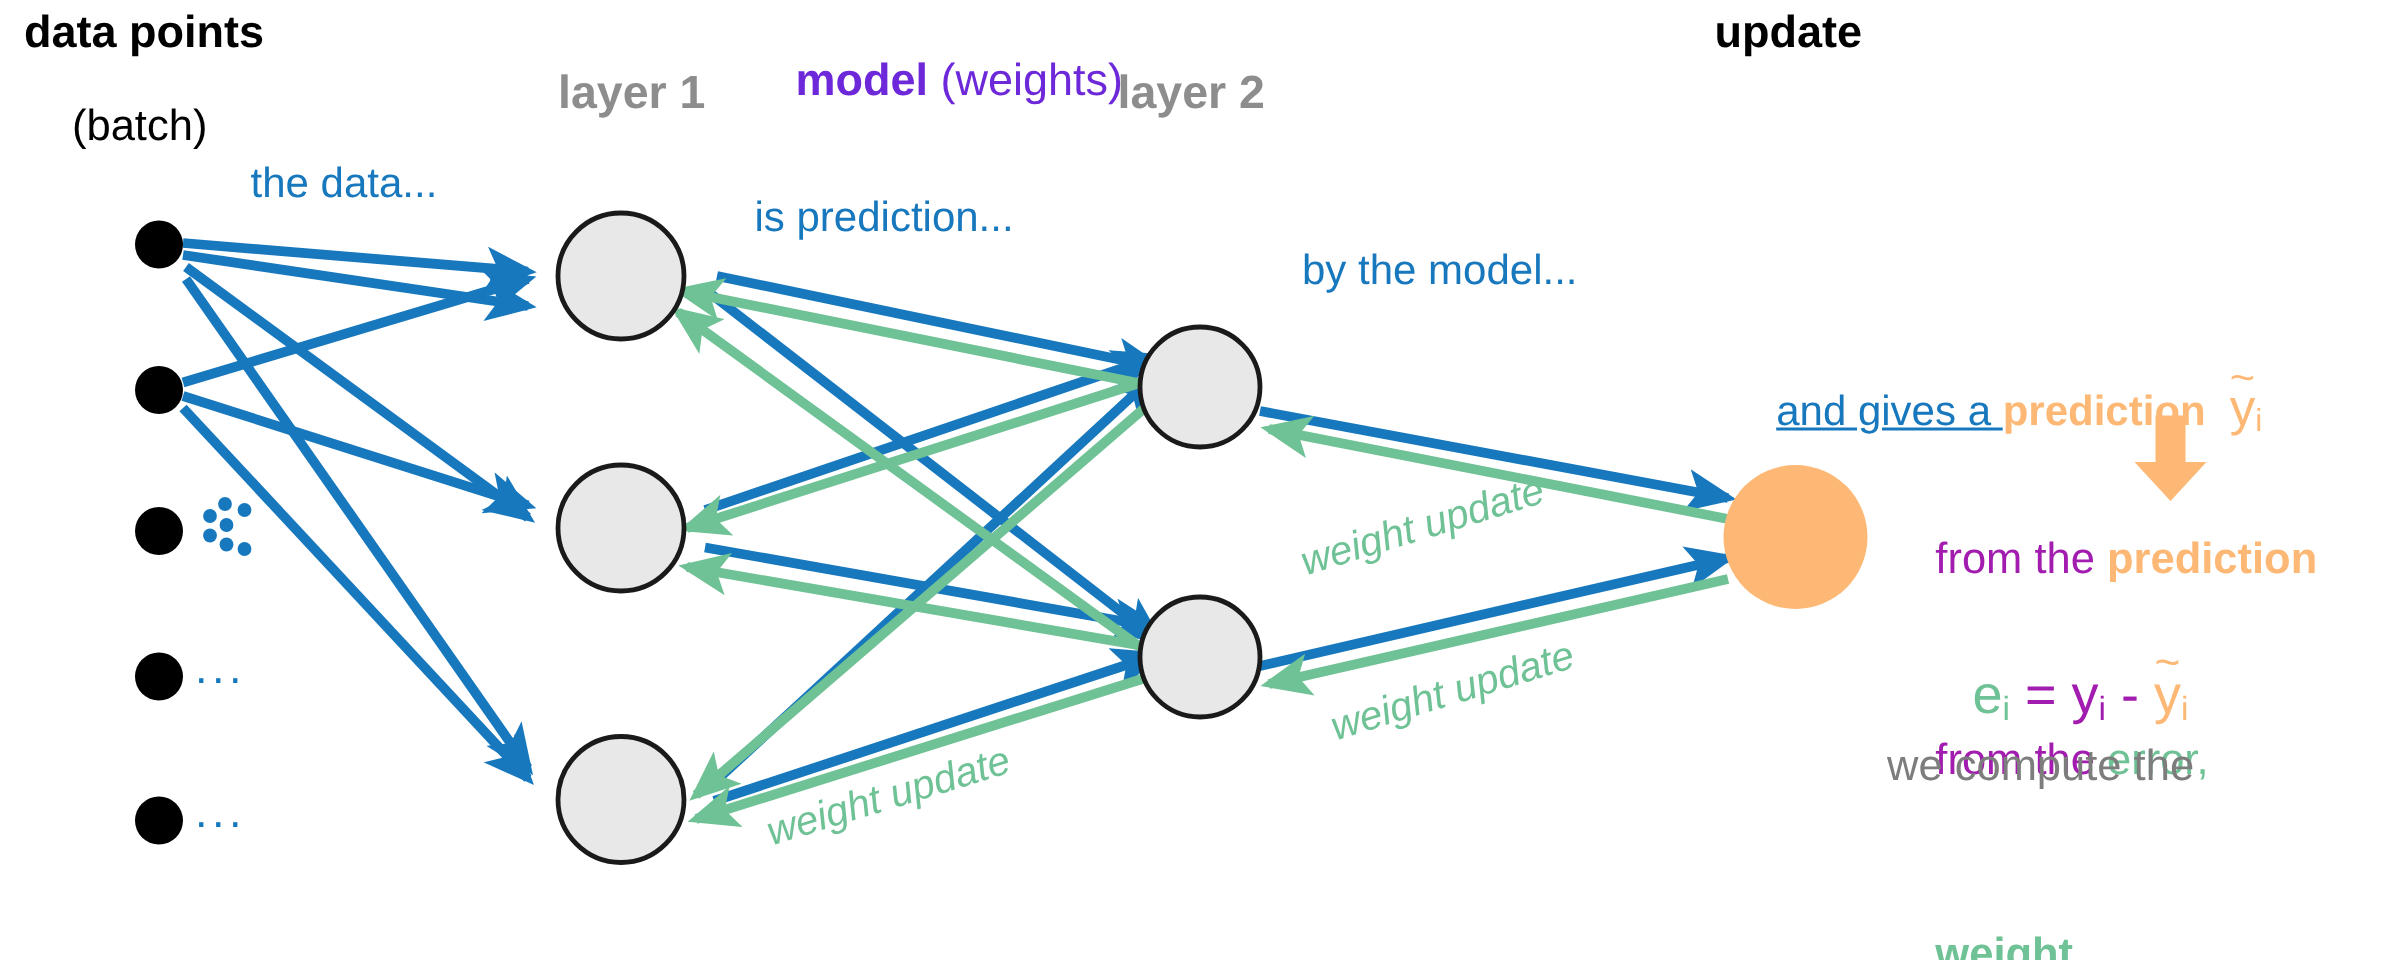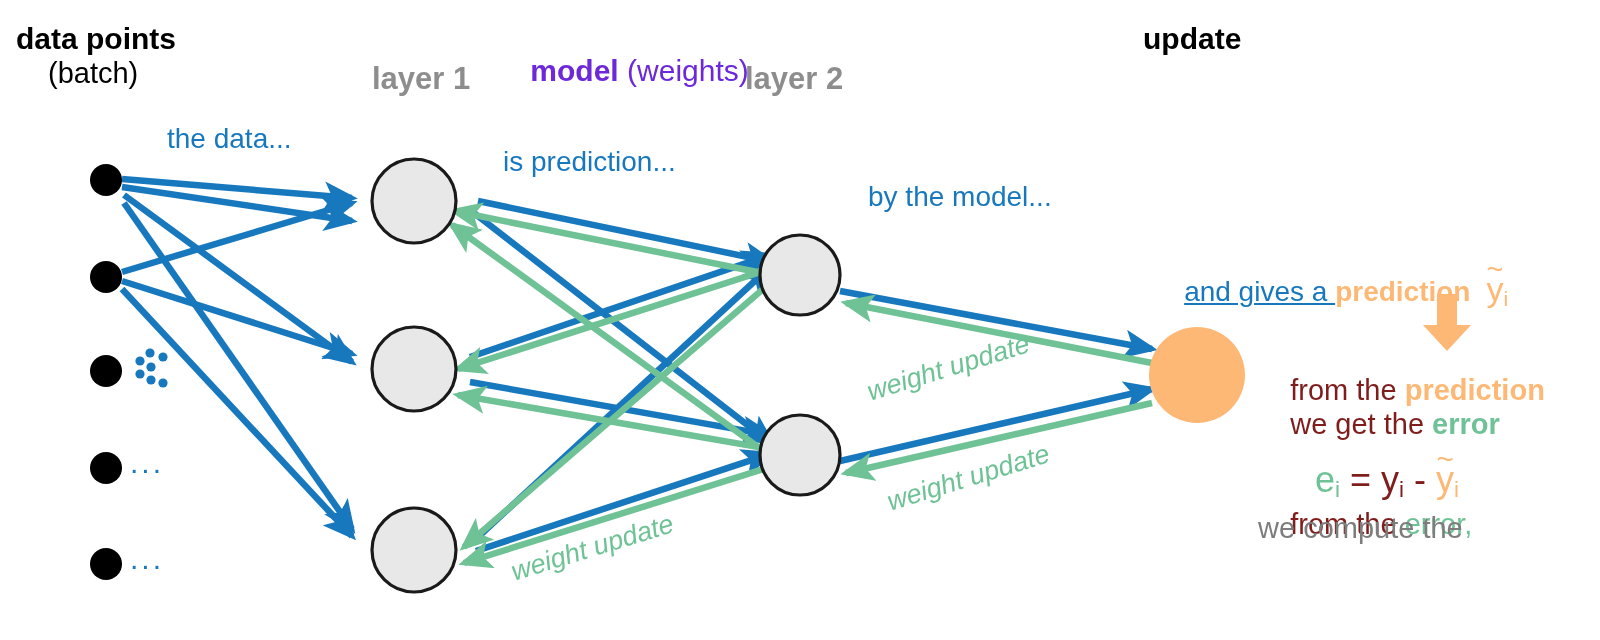--- a/index.html
+++ b/index.html
@@ -9,21 +9,21 @@
   }
   body {
     width: 1600px;
     height: 640px;
     position: relative;
     overflow: hidden;
     font-family: "Liberation Sans", sans-serif;
   }
   #stage {
     position: absolute;
-    left: 0; top: 17px;
+    left: 0; top: 0;
     width: 1600px;
     height: 452px;
   }
   svg.layer {
     position: absolute;
     left: 0; top: 0;
     width: 1600px;
     height: 640px;
   }
   .txt {
@@ -33,41 +33,42 @@
   }
   .hdr-main {
     font-weight: bold;
     font-size: 30px;
     color: #000000;
   }
   .hdr-sub {
     font-size: 29px;
     color: #000000;
     font-weight: normal;
+    margin-top: 28px;
   }
   .hdr-gray {
     font-weight: bold;
     font-size: 31px;
     color: #8d8d8d;
   }
   .blue-note {
     font-size: 28px;
     color: #1878be;
   }
   .green-note {
     font-size: 27px;
     color: #6fc295;
     font-style: italic;
     transform-origin: left center;
   }
   .orange-bold { color: #fdb875; font-weight: bold; }
   .orange-reg  { color: #fdb875; }
   .green-bold  { color: #6fc295; font-weight: bold; }
   .green-reg   { color: #6fc295; text-align: right; }
-  .gray-reg    { color: #7f1d1d; }
+  .gray-reg    { color: #a21caf; }
   .rt-line {
     font-size: 29px;
     color: #7d7d7d;
   }
   .formula {
     font-size: 36px;
     color: #7d7d7d;
   }
   .sub { font-size: 0.62em; vertical-align: -0.22em; }
   .wu-wrap { position: absolute; }
@@ -177,23 +178,20 @@
   <div class="txt blue-note" style="left:503px; top:130px;">is prediction...</div>
   <div class="txt blue-note" style="left:868px; top:165px;">by the model...</div>
 
   <div class="txt" style="left:1153px; top:226px; font-size:28px;">
     <span style="color:#1878be;text-decoration:underline;">and gives a </span><span class="orange-bold">prediction</span><span class="orange-reg" style="font-size:34px; margin-left:16px;"><span style="position:relative; display:inline-block;"><span style="position:absolute; left:50%; top:-0.62em; transform:translateX(-50%); font-size:0.85em;">~</span><span>y</span></span><span class="sub">i</span></span>
   </div>
 
   <div class="txt rt-line" style="left:1258px; top:328px;">
     <span class="gray-reg">from the </span><span class="orange-bold">prediction</span>
   </div>
-  <div class="txt rt-line" style="left:1258px; top:362px;">
-    <span class="gray-reg">we get the </span><span class="green-bold">error</span>
-  </div>
 
   <div class="txt formula" style="left:1275px; top:406px;">
     <span class="green-reg"><span>e</span><span class="sub">i</span></span><span class="gray-reg"> = </span><span class="gray-reg"><span>y</span><span class="sub">i</span></span><span class="gray-reg"> - </span><span class="orange-reg"><span style="position:relative; display:inline-block;"><span style="position:absolute; left:50%; top:-0.60em; transform:translateX(-50%); font-size:0.82em;">~</span><span>y</span></span><span class="sub">i</span></span>
   </div>
 
   <div class="txt rt-line" style="left:1258px; top:462px;">
     <span class="gray-reg">from the </span><span class="green-reg">error,</span>
   </div>
   <div class="txt rt-line gray-reg" style="left:1258px; top:496px;">we compute the</div>
 

